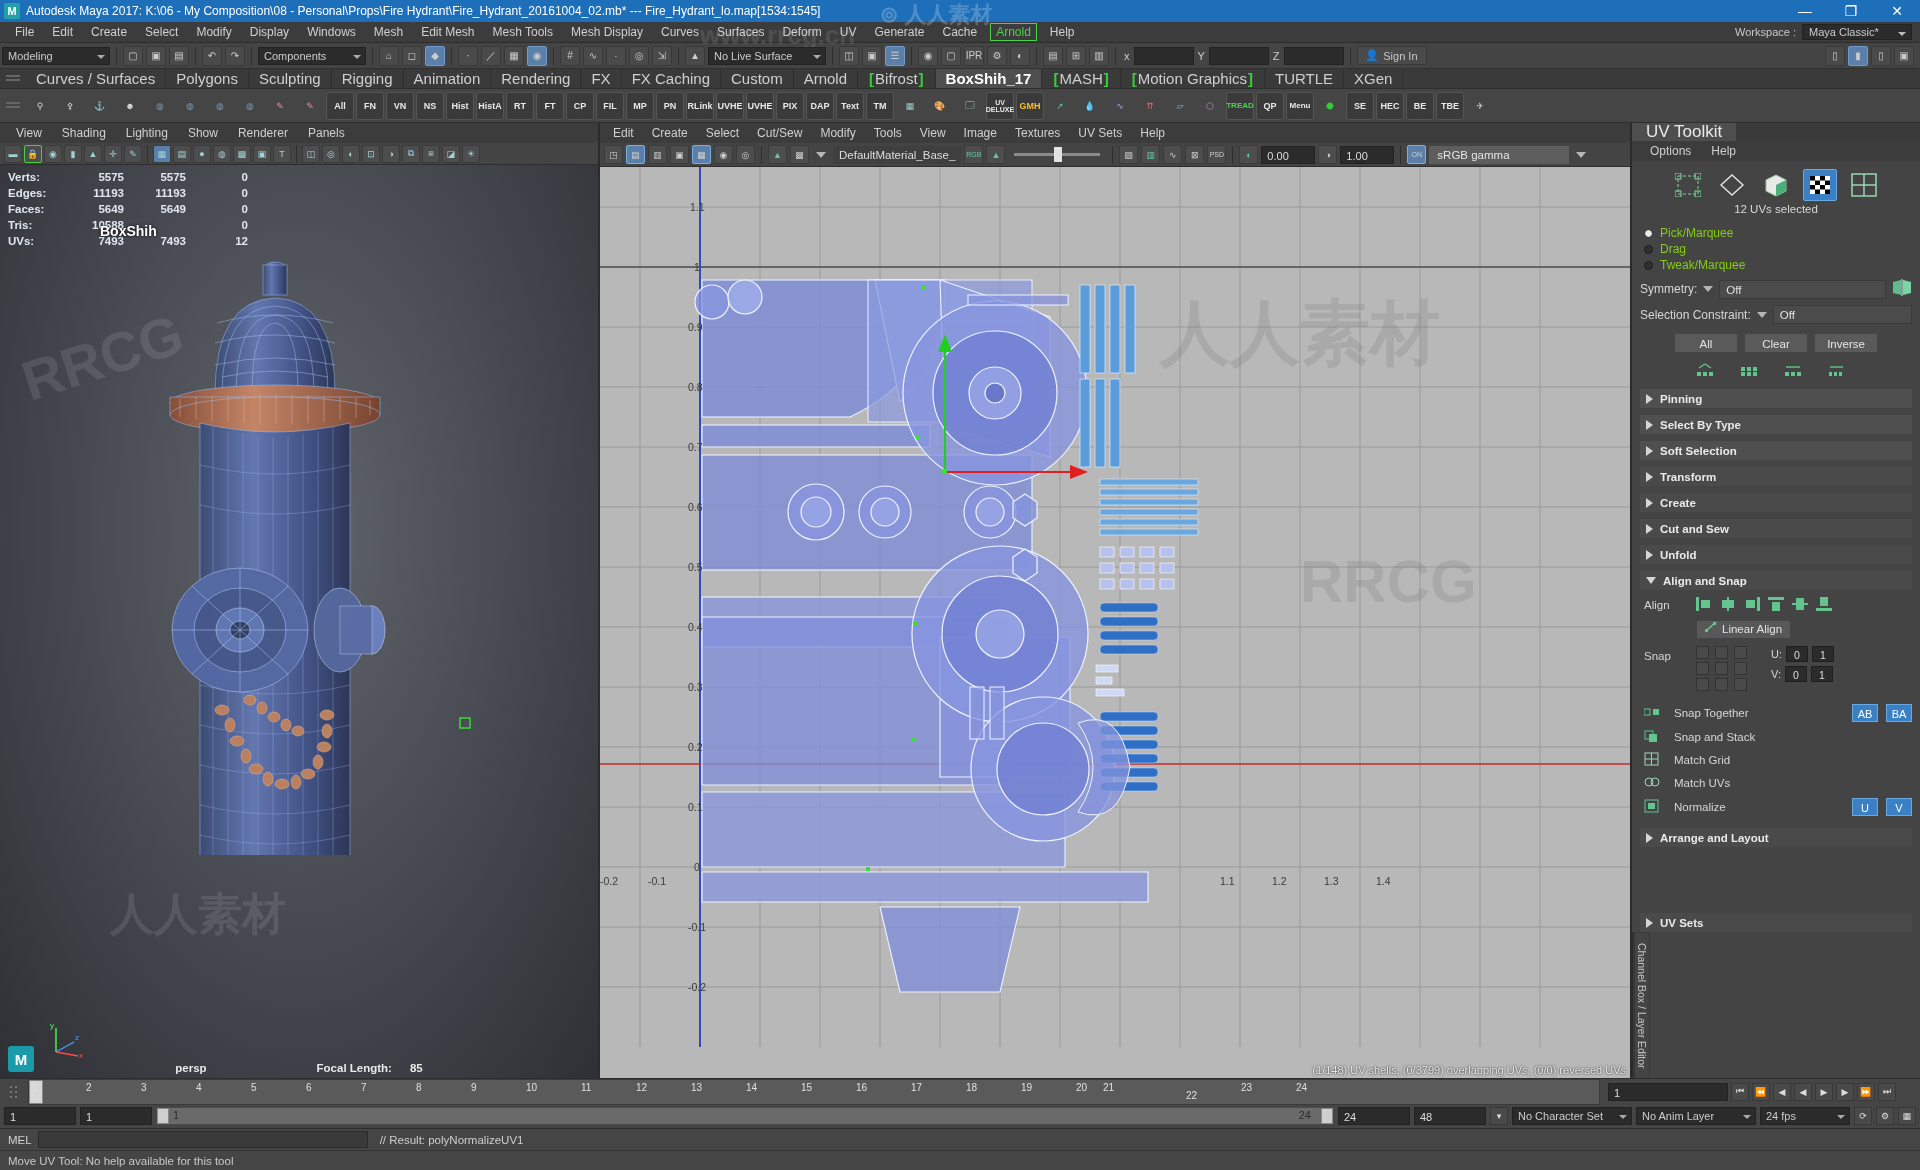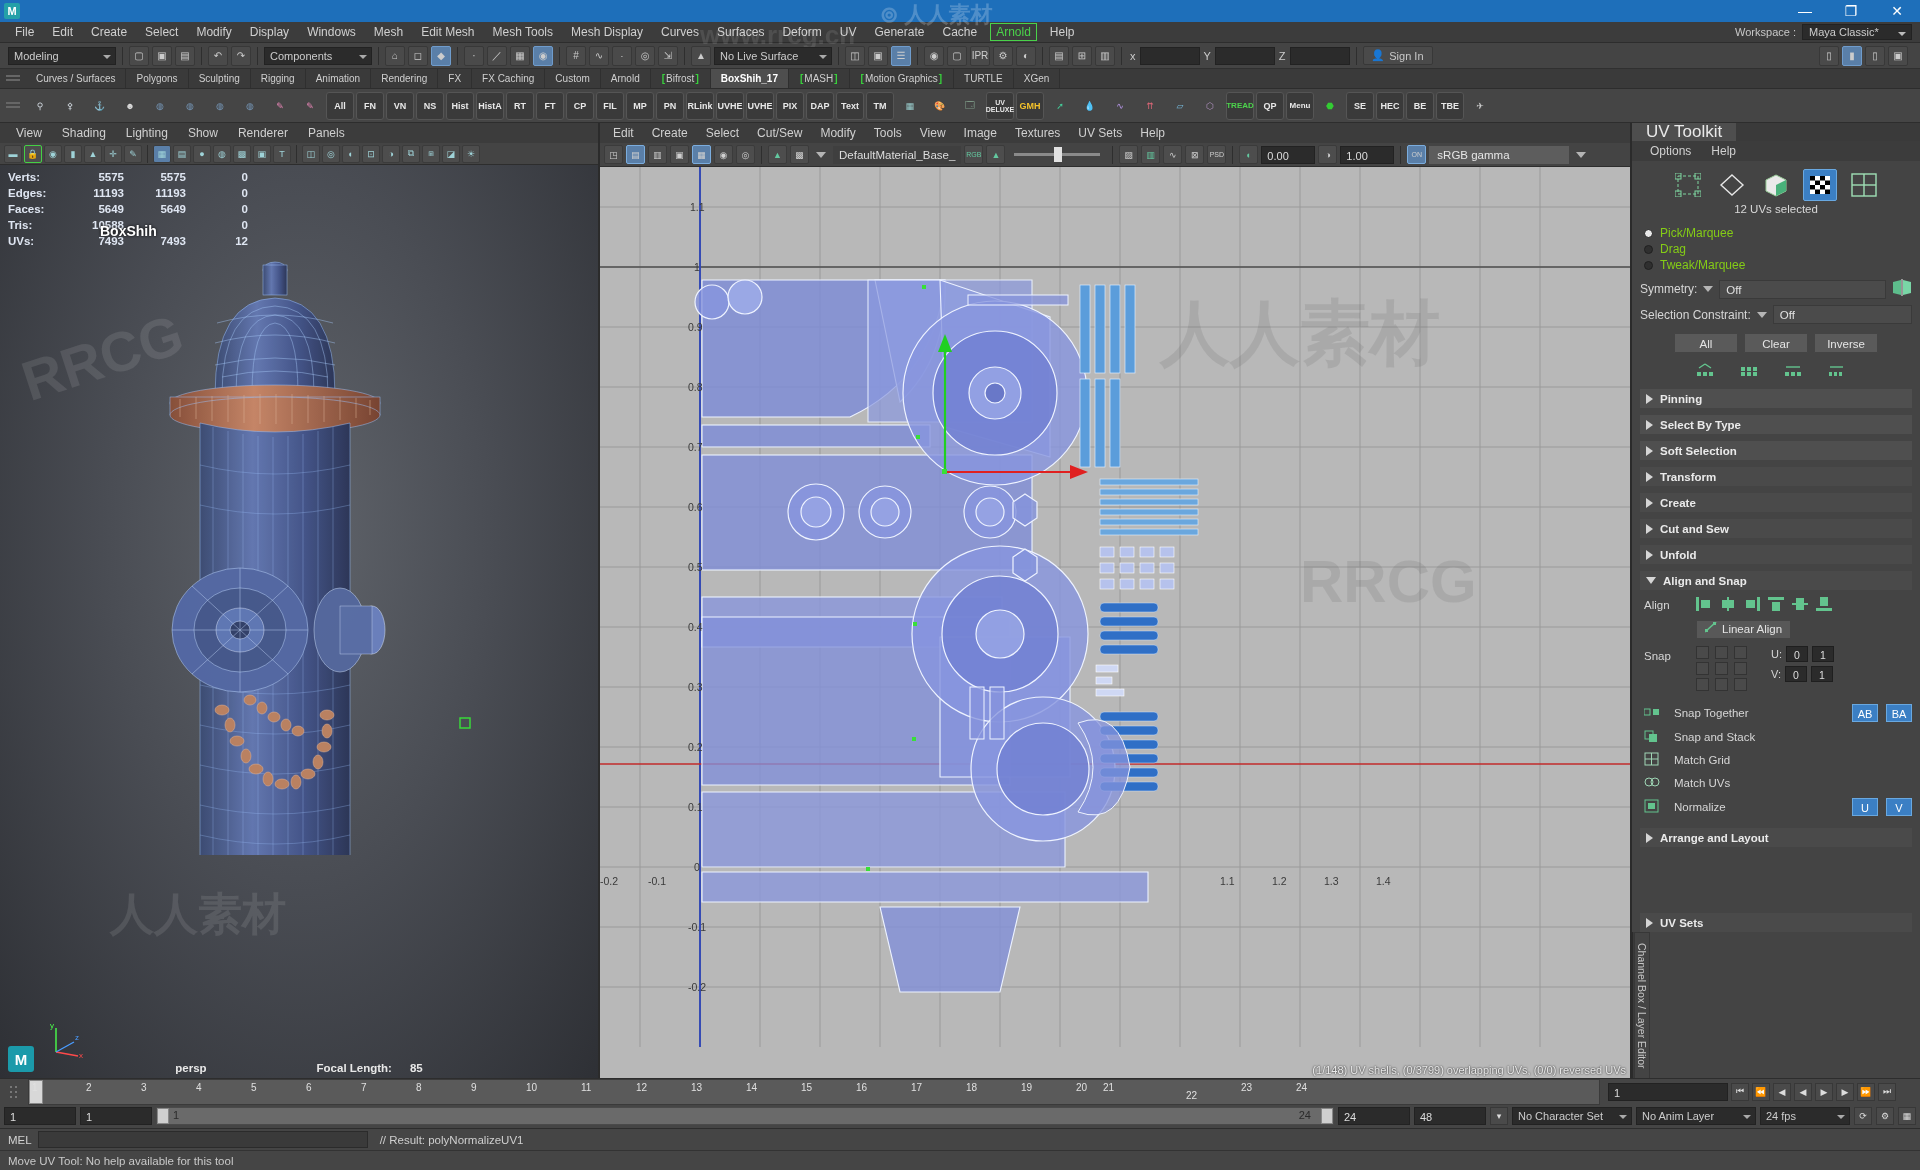--- a/index.html
+++ b/index.html
@@ -32,34 +32,34 @@
   .menubar .mi { padding:0 9px; font-size:12px; color:#d0d0d0; line-height:21px; }
   .menubar .mi.arnold { color:#4ad24a; border:1px solid #4ad24a; padding:0 5px; line-height:16px; margin:0 4px; }
   .workspace { margin-left:auto; display:flex; align-items:center; gap:6px; padding-right:8px; font-size:11px;}
   .workspace .wsbox {
     background:#2b2b2b; border:1px solid #222; padding:1px 18px 1px 6px; min-width:110px; color:#ccc; position:relative;}
   .workspace .wsbox:after{content:'';position:absolute;right:5px;top:7px;border-left:4px solid transparent;border-right:4px solid transparent;border-top:4px solid #bbb;}
 
   
   .statusline {
     height:26px; background:#444; display:flex; align-items:center; gap:3px;
-    padding:0 8px; border-bottom:1px solid #303030;text-align:center;
+    padding:0 2px; border-bottom:1px solid #303030;text-align:center;
   }
   .combo { background:#2b2b2b;border:1px solid #222;height:18px;display:flex;align-items:center;padding:0 16px 0 5px;color:#ccc;position:relative;font-size:11px;}
   .combo:after{content:'';position:absolute;right:4px;top:7px;border-left:4px solid transparent;border-right:4px solid transparent;border-top:4px solid #aaa;}
   .tbtn { width:20px;height:20px;background:#4a4a4a;border:1px solid #383838;border-radius:2px;display:flex;align-items:center;justify-content:center;color:#ccc;font-size:10px;}
   .tbtn.act { background:#5a7fa8; border-color:#6f9ccc; }
   .sep { width:1px;height:18px;background:#2e2e2e;margin:0 3px; }
   .coordbox{background:#2b2b2b;border:1px solid #222;height:18px;width:60px;}
   .signin{background:#4a4a4a;border:1px solid #383838;height:19px;display:flex;align-items:center;padding:0 8px;gap:4px;font-size:11px;border-radius:2px;}
 
   
   .shelftabs { height:20px; background:#3a3a3a; display:flex; align-items:flex-end; padding-left:26px; border-bottom:1px solid #2d2d2d; position:relative;}
   .shelftabs .grip{position:absolute;left:6px;top:6px;width:14px;height:7px;background:repeating-linear-gradient(#666,#666 2px,transparent 2px,transparent 4px);}
-  .shelftabs .st { padding:0 10px; height:19px; line-height:19px; font-size:10px; color:#cfcfcf; border-right:1px solid #2f2f2f;}
+  .shelftabs .st { padding:0 10px; height:19px; line-height:19px; font-size:15px; color:#cfcfcf; border-right:1px solid #2f2f2f;}
   .shelftabs .st.active { background:#4e4e4e; color:#fff; font-weight:bold;}
   .shelftabs .st.br { color:#cfcfcf; }
   .brk{color:#38d13c;font-weight:bold;padding:0 1px;}
 
   
   .shelficons { height:34px; background:#454545; display:flex; align-items:center; padding-left:26px; gap:2px; border-bottom:1px solid #2d2d2d; overflow:hidden; position:relative;}
   .shelficons .grip{position:absolute;left:6px;top:13px;width:14px;height:7px;background:repeating-linear-gradient(#666,#666 2px,transparent 2px,transparent 4px);}
   .sic { width:28px;height:28px; display:flex;align-items:center;justify-content:center; font-size:9px; color:#ddd; border-radius:2px;}
   .lbl { background:#3a3a3a;border:1px solid #555;border-radius:3px;font-size:9px;font-weight:bold;color:#e8e8e8;padding:2px 4px;min-width:24px;text-align:center;}
 
@@ -155,20 +155,21 @@
 
   .wm{position:absolute;color:rgba(255,255,255,.10);font-weight:bold;pointer-events:none;user-select:none;}
 </style>
 </head>
 <body>
 
 <div class="app">
 
   <div class="titlebar">
     <div class="logo">M</div>
+    <div class="ttext">Autodesk Maya 2017: K:\06 - My Composition\08 - Personal\Props\Fire Hydrant\Fire_Hydrant_20161004_02.mb*   ---   Fire_Hydrant_lo.map[1534:1545]</div>
     <div class="winbtns">
       <div>—</div>
       <div>❐</div>
       <div class="close">✕</div>
     </div>
   </div>
 
   <div class="menubar">
     <div class="mi">File</div>
     <div class="mi">Edit</div>

